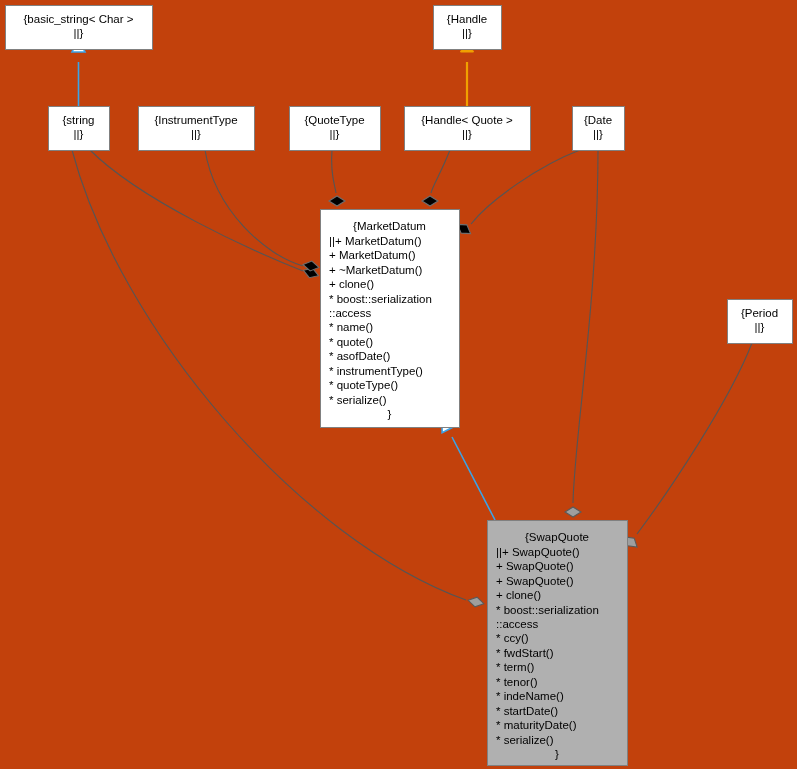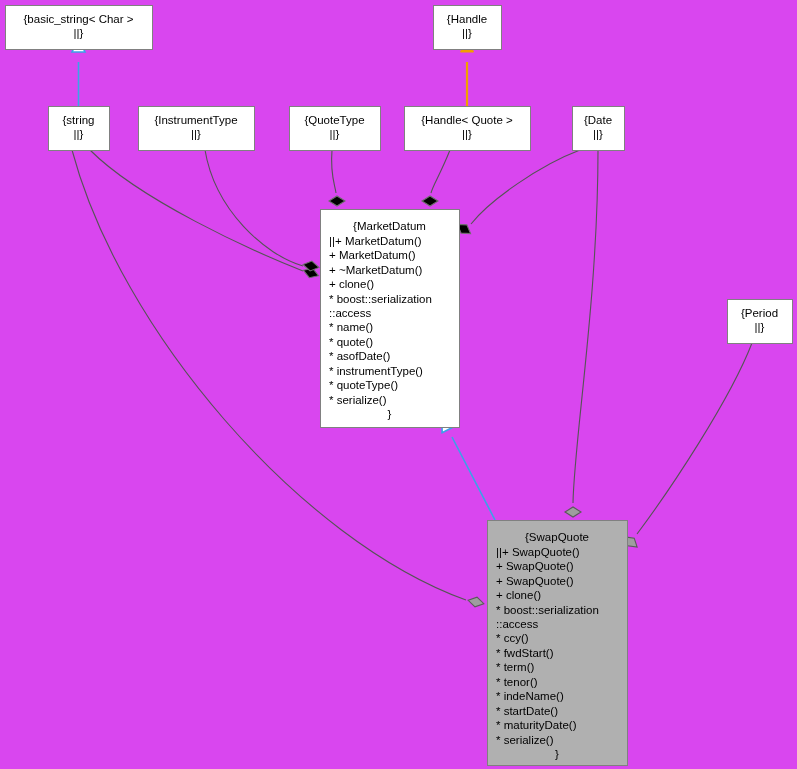--- a/index.html
+++ b/index.html
@@ -4,21 +4,21 @@
 <style>
   html, body {
     margin: 0;
     padding: 0;
     background: #000000;
   }
   #diagram-root {
     position: relative;
     width: 797px;
     height: 769px;
-    background: #d946ef;
+    background: #c2410c;
     overflow: hidden;
     font-family: "Liberation Sans", sans-serif;
   }
   #uml-svg {
     position: absolute;
     left: 0;
     top: 0;
     width: 797px;
     height: 769px;
     display: block;

